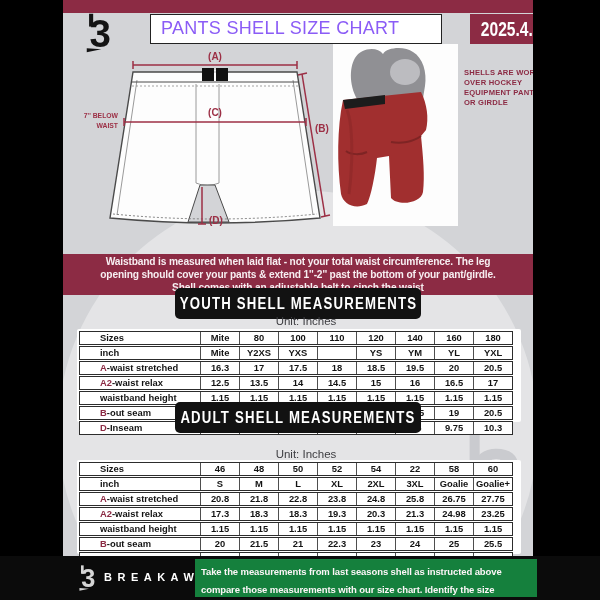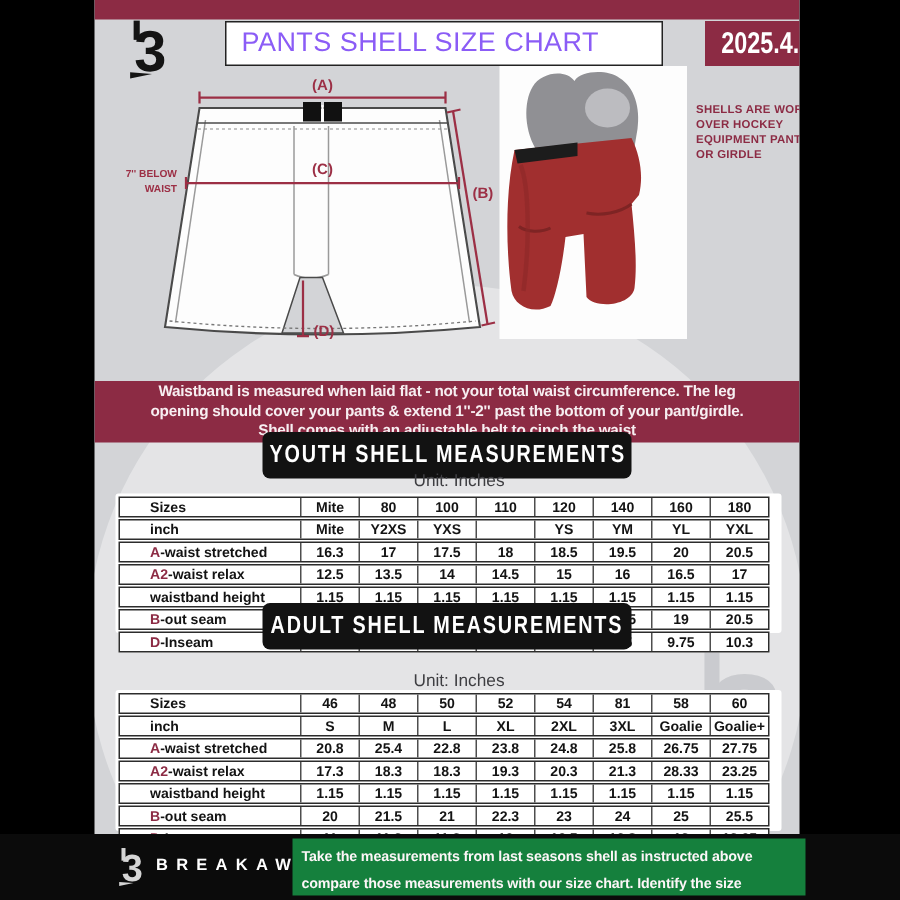--- a/index.html
+++ b/index.html
@@ -229,55 +229,55 @@
   </div>
   <div class="unit" style="top:448px;">Unit: Inches</div>
   <div class="tbl" style="top:462px;">
       <div class="trow">
         <div class="tcell label">Sizes</div>
         <div class="tcell">46</div>
         <div class="tcell">48</div>
         <div class="tcell">50</div>
         <div class="tcell">52</div>
         <div class="tcell">54</div>
-        <div class="tcell">81</div>
+        <div class="tcell">22</div>
         <div class="tcell">58</div>
         <div class="tcell">60</div>
       </div>
       <div class="trow">
         <div class="tcell label">inch</div>
         <div class="tcell">S</div>
         <div class="tcell">M</div>
         <div class="tcell">L</div>
         <div class="tcell">XL</div>
         <div class="tcell">2XL</div>
         <div class="tcell">3XL</div>
         <div class="tcell">Goalie</div>
         <div class="tcell">Goalie+</div>
       </div>
       <div class="trow">
         <div class="tcell label"><span class="accent">A</span>-waist stretched</div>
         <div class="tcell">20.8</div>
-        <div class="tcell">25.4</div>
+        <div class="tcell">21.8</div>
         <div class="tcell">22.8</div>
         <div class="tcell">23.8</div>
         <div class="tcell">24.8</div>
         <div class="tcell">25.8</div>
         <div class="tcell">26.75</div>
         <div class="tcell">27.75</div>
       </div>
       <div class="trow">
         <div class="tcell label"><span class="accent">A2</span>-waist relax</div>
         <div class="tcell">17.3</div>
         <div class="tcell">18.3</div>
         <div class="tcell">18.3</div>
         <div class="tcell">19.3</div>
         <div class="tcell">20.3</div>
         <div class="tcell">21.3</div>
-        <div class="tcell">28.33</div>
+        <div class="tcell">24.98</div>
         <div class="tcell">23.25</div>
       </div>
       <div class="trow">
         <div class="tcell label">waistband height</div>
         <div class="tcell">1.15</div>
         <div class="tcell">1.15</div>
         <div class="tcell">1.15</div>
         <div class="tcell">1.15</div>
         <div class="tcell">1.15</div>
         <div class="tcell">1.15</div>

